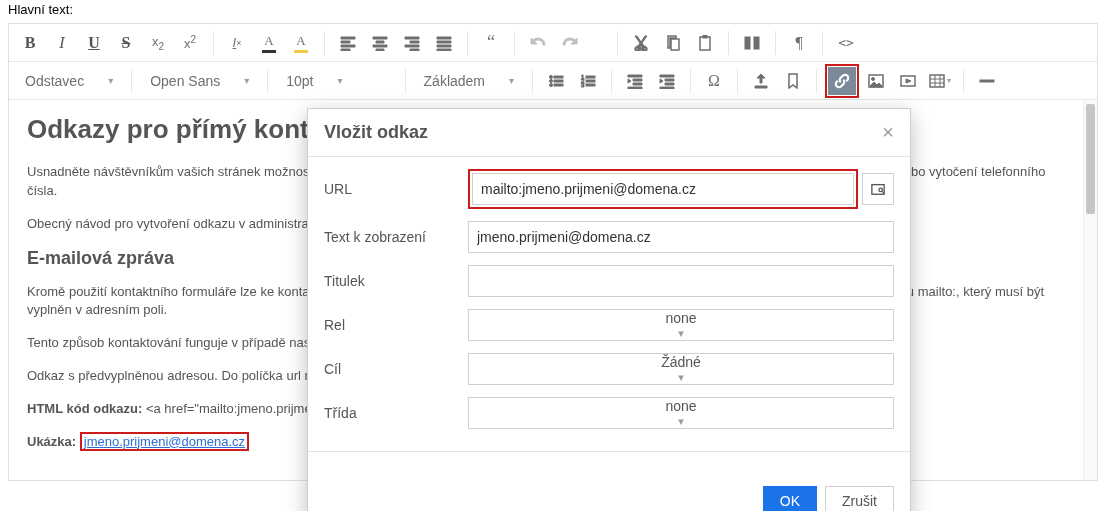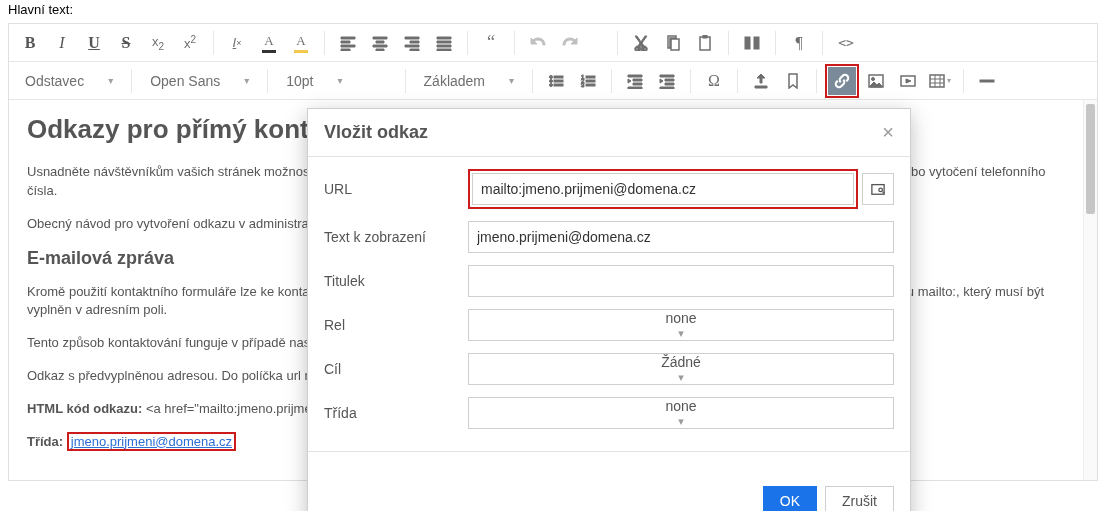--- a/index.html
+++ b/index.html
@@ -377,21 +377,21 @@
     <p>Obecný návod pro vytvoření odkazu v administraci vaší prezentace najdete na stránce Vytvoření odkazu.</p>
     <h2>E-mailová zpráva</h2>
     <p>Kromě použití kontaktního formuláře lze ke kontaktu využít i odkaz otevírající e-mailového klienta (Outlook, Thunderbird, ...). Základem je použití protokolu mailto:, který musí být vyplněn v adresním poli.</p>
     <p>Tento způsob kontaktování funguje v případě nastaveného výchozího e-mailového klienta v zařízení návštěvníka stránek.</p>
     <p>Odkaz s předvyplněnou adresou. Do políčka url napiště "mailto:" a email adresáta.</p>
     <p>
       <b>HTML kód odkazu:</b>
       <span>&lt;a href="mailto:jmeno.prijmeni@domena.cz"&gt;jmeno.prijmeni@domena.cz&lt;/a&gt;</span>
     </p>
     <p>
-      <b>Třída:</b>
+      <b>Ukázka:</b>
       <span class="sample-box"><a class="sample-link">jmeno.prijmeni@domena.cz</a></span>
     </p>
 
     <div class="scrollbar">
         <div class="thumb"></div>
       </div>
   </div>
 </div>
 
 <div class="dialog">

